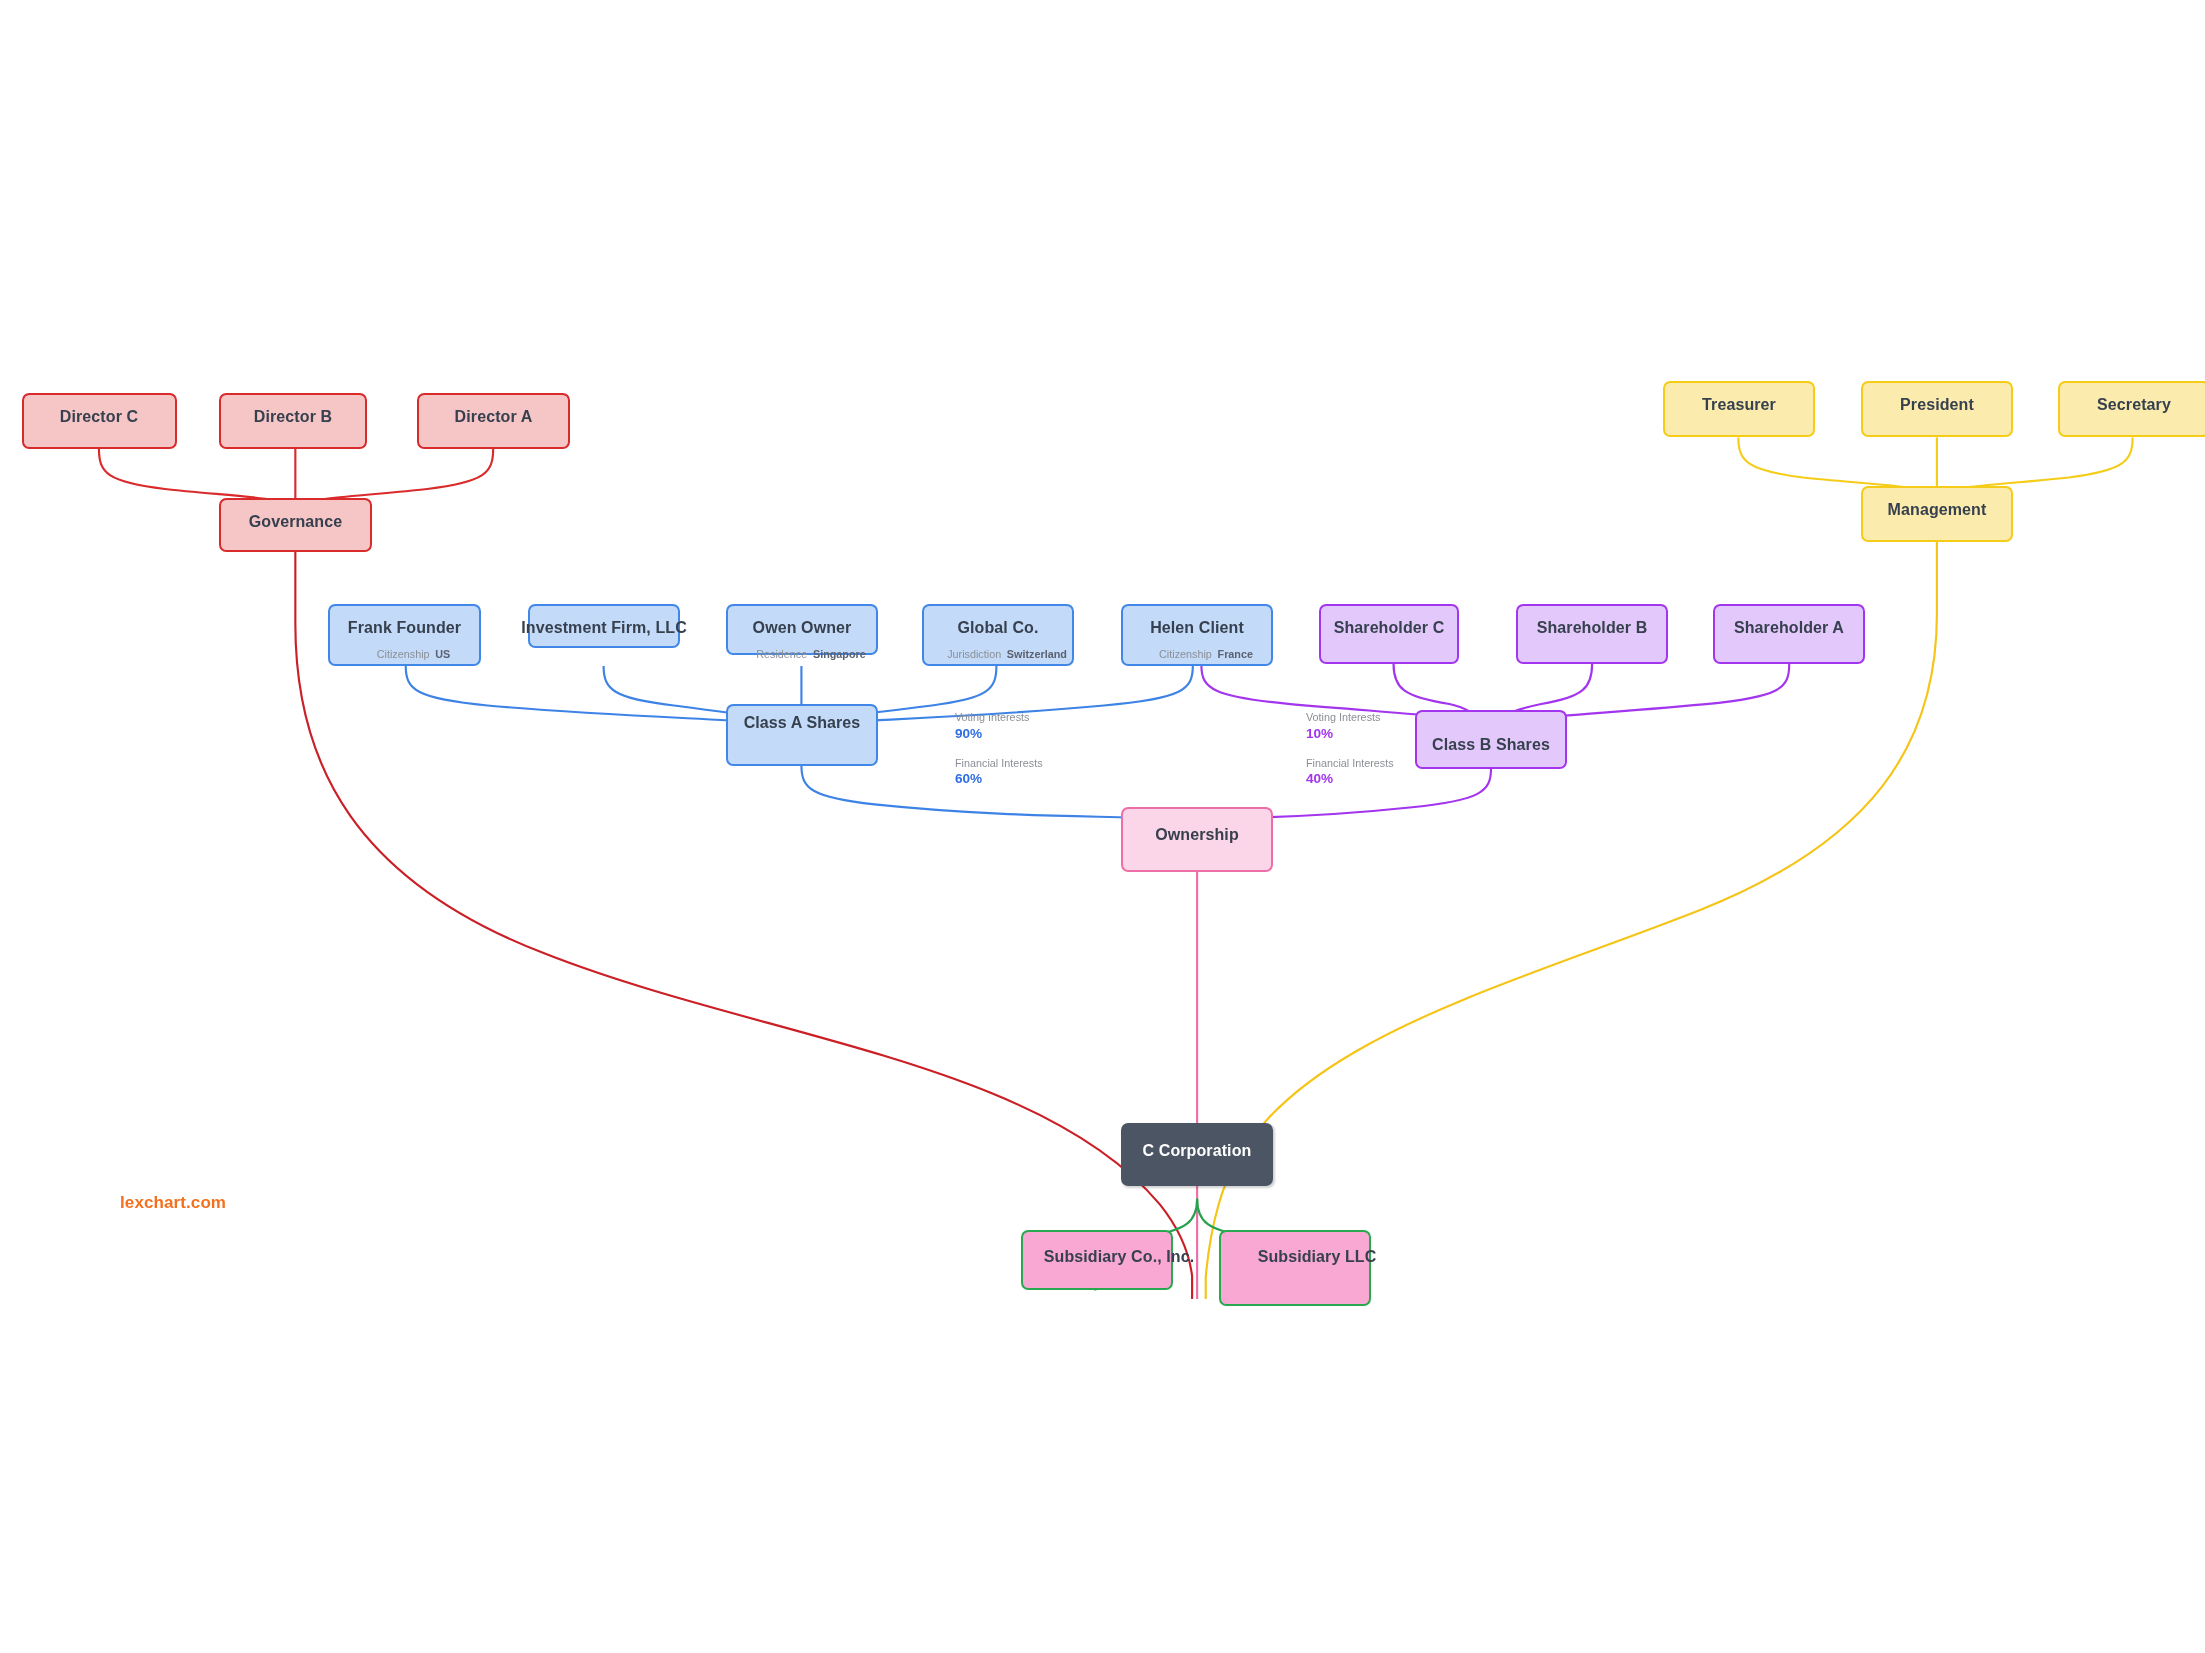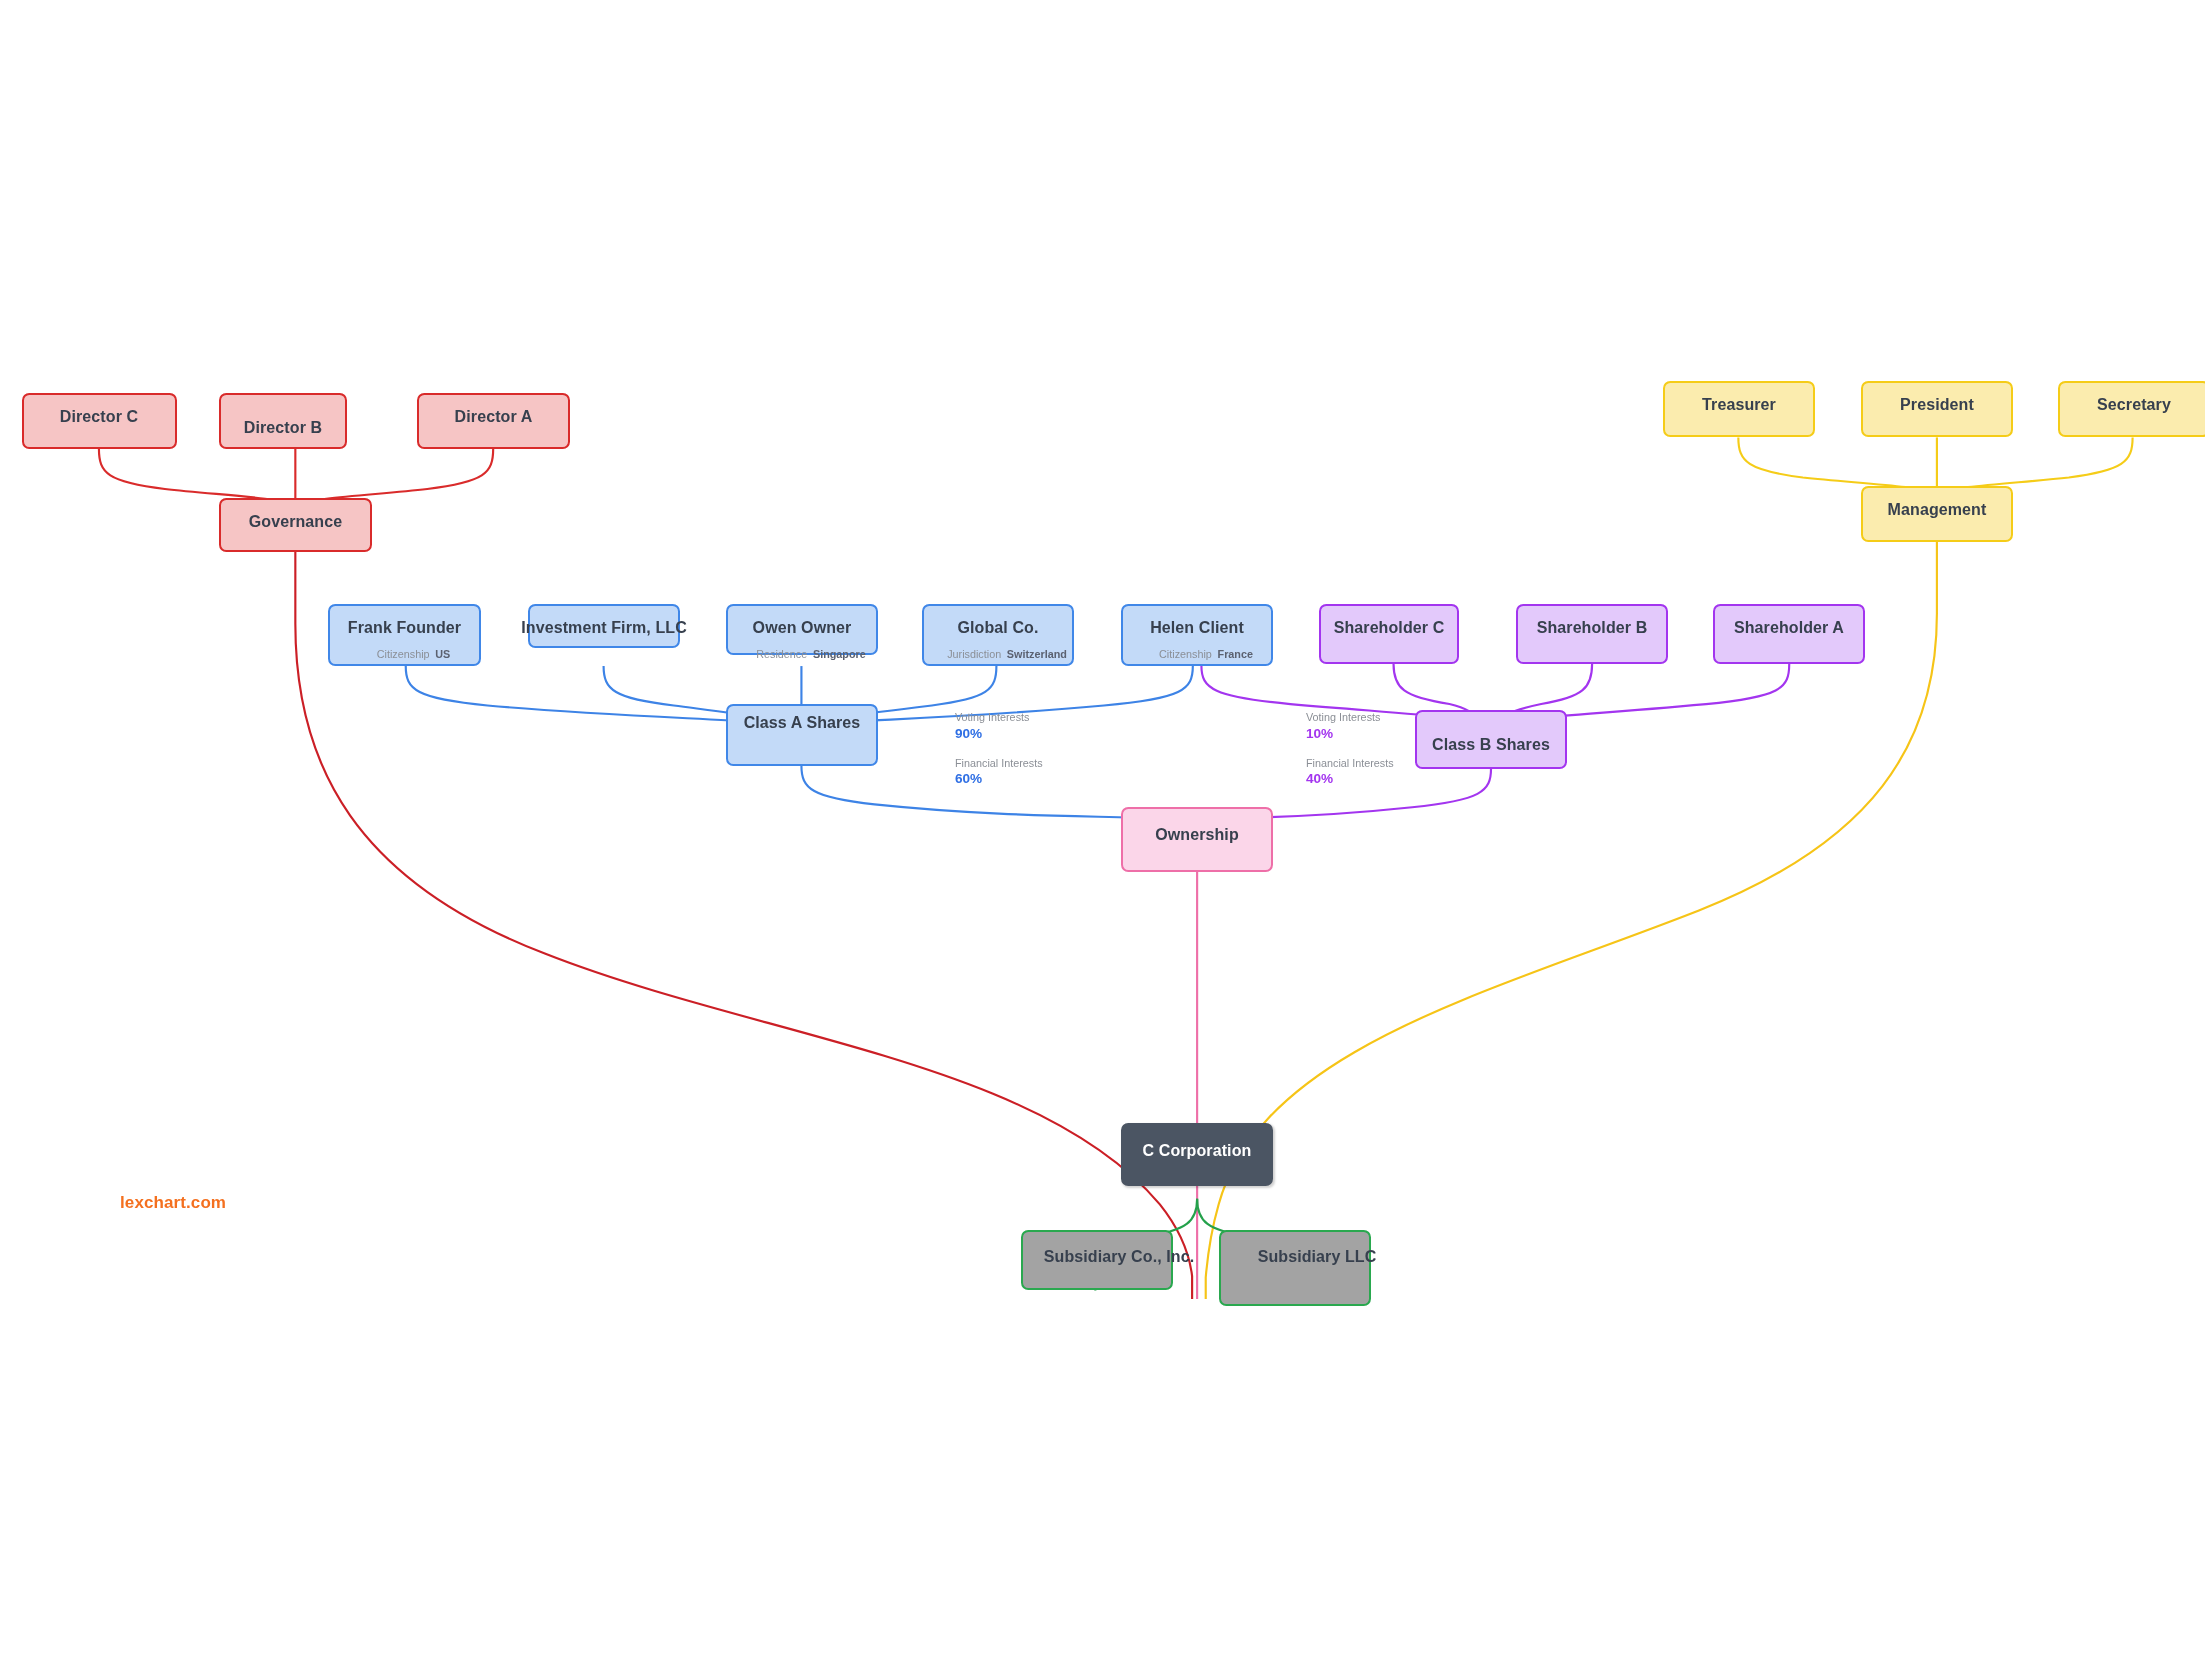--- a/index.html
+++ b/index.html
@@ -25,21 +25,21 @@
   }
   .node .attr .k{color:#8b8f96;font-weight:normal;margin-right:5.7px;}
   .node .attr .v{color:#5b6170;font-weight:bold;}
 
   
   .red   {background:#f6c5c5;border-color:#d92b2b;}
   .yellow{background:#fbecae;border-color:#f5cc18;}
   .blue  {background:#c3daf8;border-color:#4087e8;}
   .purple{background:#e3c9fb;border-color:#a335ef;}
   .pink  {background:#fbd6e9;border-color:#ee6fa8;}
-  .green {background:#a3a3a3;border-color:#2aa84f;padding-left:44px;}
+  .green {background:#f9a8d4;border-color:#2aa84f;padding-left:44px;}
   .dark  {background:#4b5563;border-color:#4b5563;box-shadow:1.4px 1.4px 2.2px rgba(0,0,0,.18);}
   .dark .title{color:#ffffff;}
 
   .interest{
     position:absolute;white-space:nowrap;
   }
   .interest .lbl{font-size:10.8px;color:#8b8f96;line-height:1.35;}
   .interest .val{font-size:13.6px;font-weight:bold;line-height:1.35;}
   .val-blue{color:#2f6fe4;}
   .val-purple{color:#a335ef;}
@@ -92,21 +92,21 @@
 
       <path stroke="#24a14b" d="M 1670 1672 C 1670 1704, 1656 1716, 1596 1726 C 1540 1736, 1528 1752, 1528 1772 L 1528 1800"></path>
       <path stroke="#24a14b" d="M 1670 1672 C 1670 1704, 1684 1716, 1744 1726 C 1800 1736, 1812 1752, 1812 1772 L 1812 1800"></path>
     </g>
   </svg>
 
   <div class="node red" style="left:21.5px;top:393px;width:155px;height:56px;">
     <div class="title">Director C</div>
   </div>
 
-  <div class="node red" style="left:219px;top:393px;width:128px;height:56px;justify-content:center;">
+  <div class="node red" style="left:219px;top:393px;width:148px;height:56px;">
     <div class="title">Director B</div>
   </div>
 
   <div class="node red" style="left:417px;top:393px;width:153px;height:56px;">
     <div class="title">Director A</div>
   </div>
 
   <div class="node red" style="left:219px;top:498px;width:153px;height:54px;">
     <div class="title">Governance</div>
   </div>

